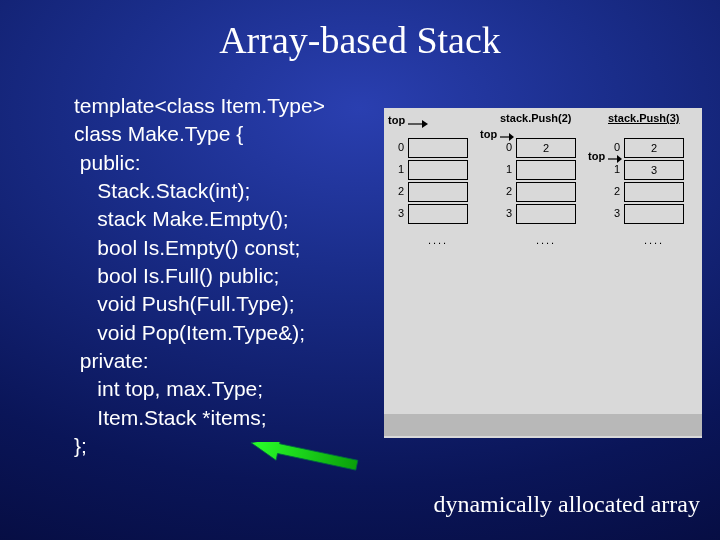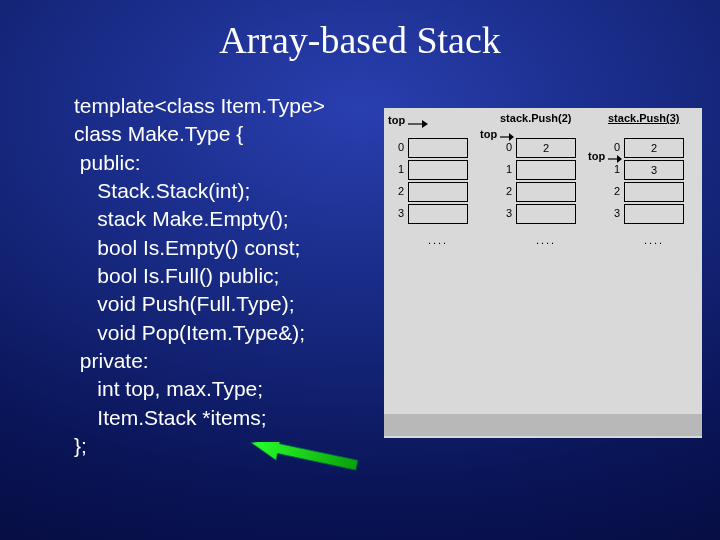--- a/index.html
+++ b/index.html
@@ -230,14 +230,15 @@
   <svg class="arrow-green" width="110" height="40">
     <defs>
       <linearGradient id="g1" x1="0%" y1="0%" x2="100%" y2="0%">
         <stop offset="0%" stop-color="#2aff2a"></stop>
         <stop offset="100%" stop-color="#0aa00a"></stop>
       </linearGradient>
     </defs>
     <polygon points="0,12 28,0 28,7 108,7 108,17 28,17 28,24" fill="url(#g1)" stroke="#064" stroke-width="0.8" transform="rotate(12 54 12)"></polygon>
   </svg>
 
+  <div class="caption">dynamically allocated array</div>
 
 </div>
 
 </body></html>

